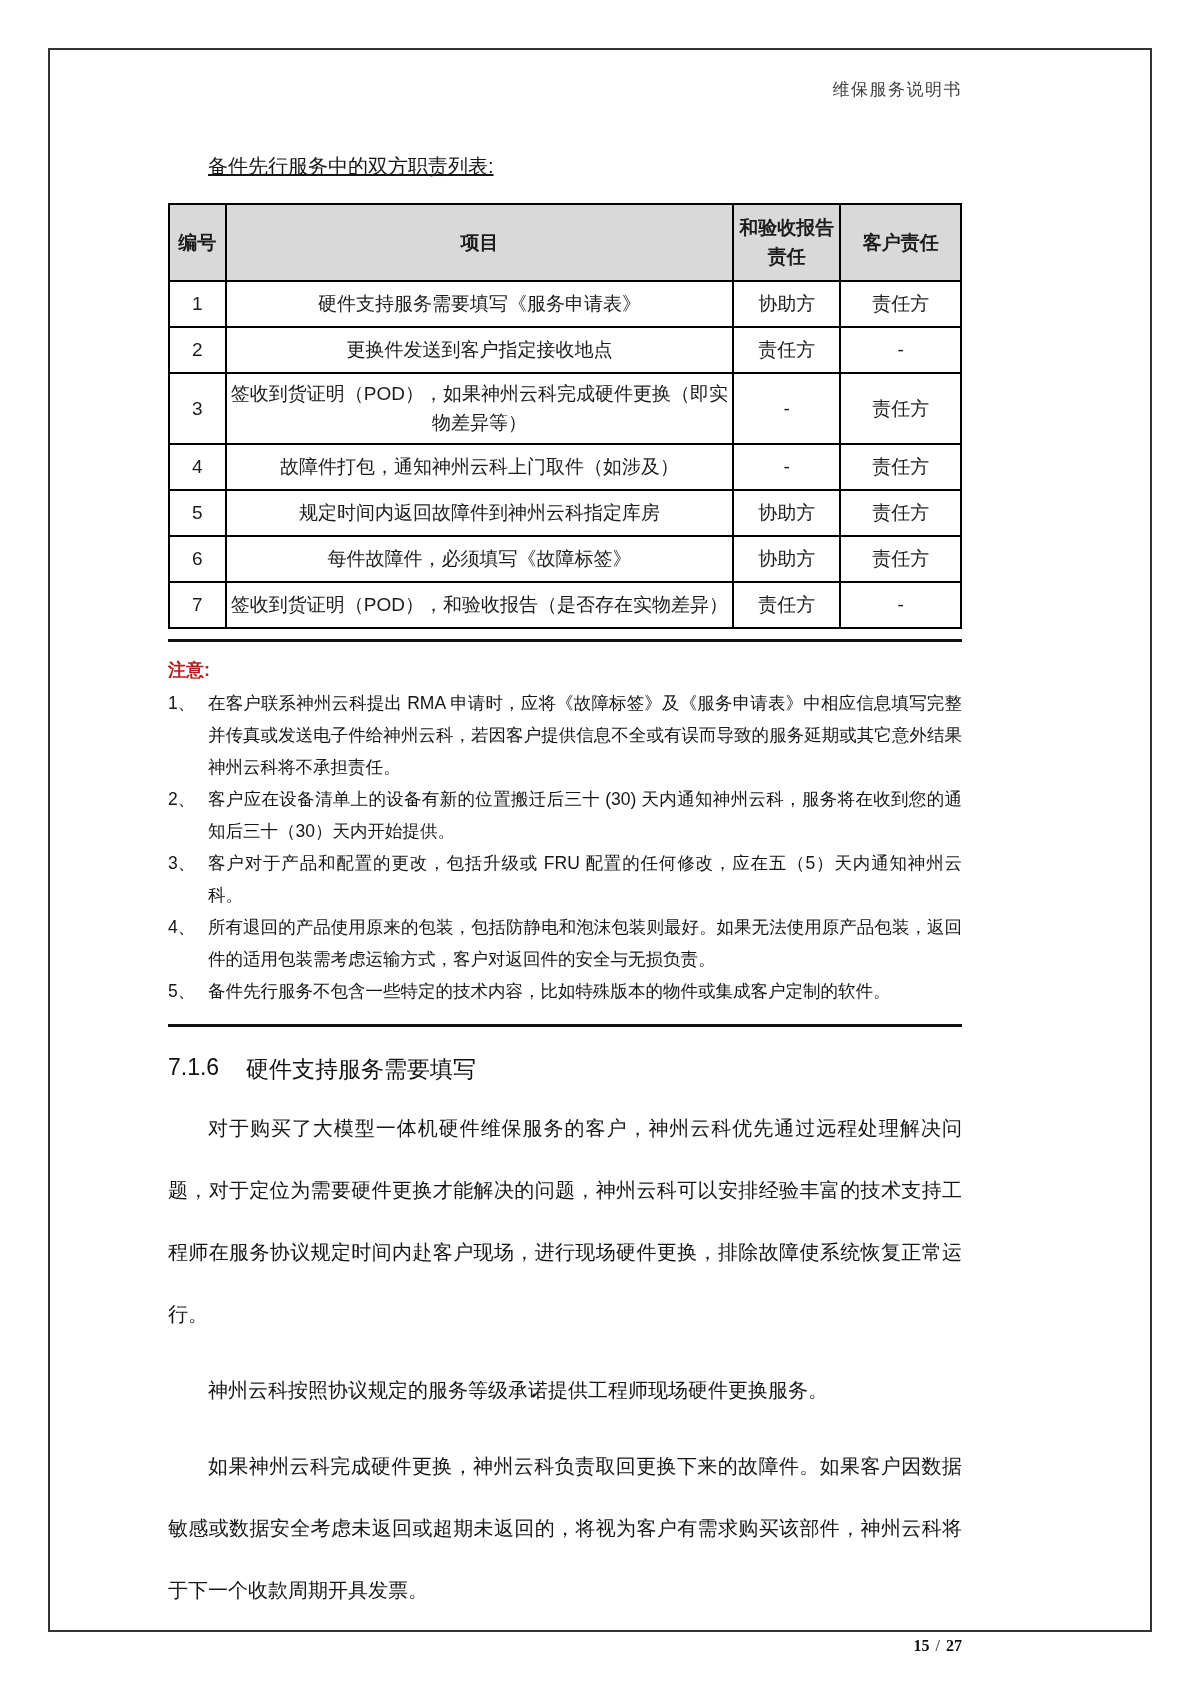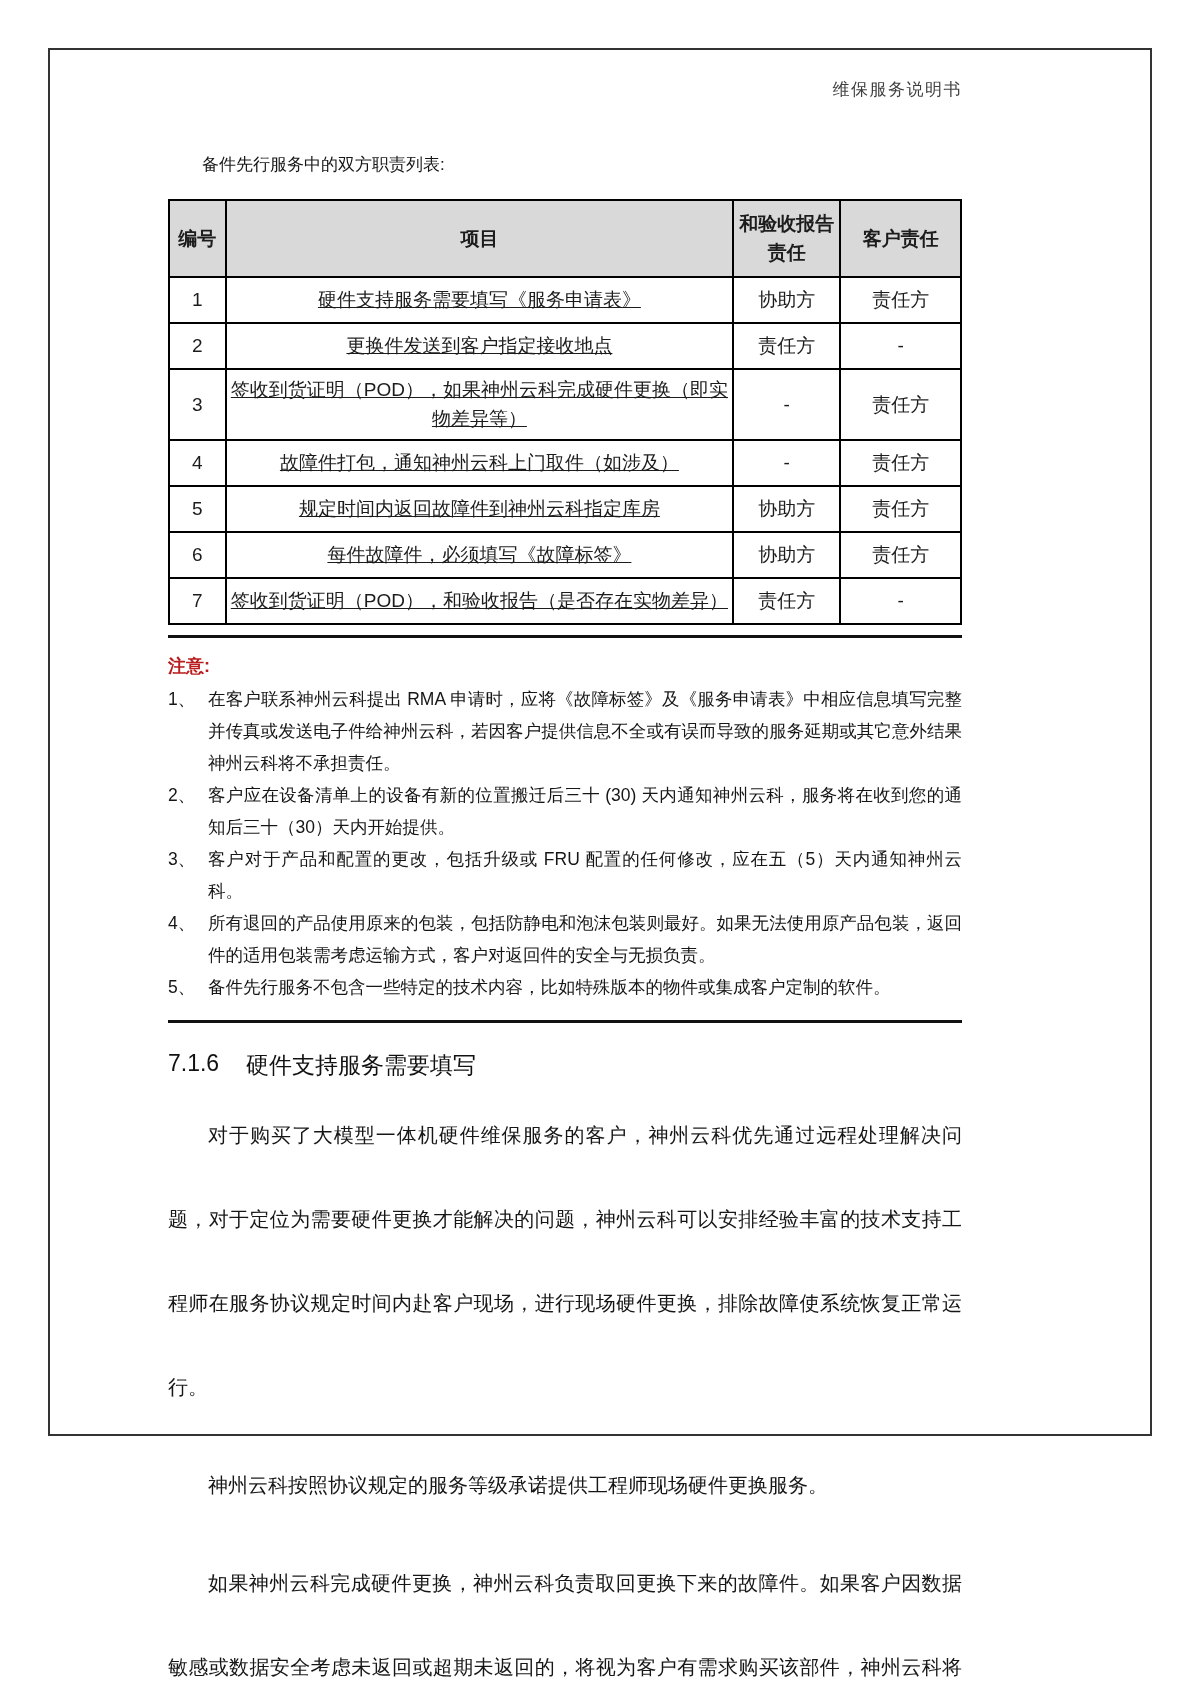--- a/index.html
+++ b/index.html
@@ -2,60 +2,60 @@
 <html><head>
 <meta charset="utf-8">
 <style>
   html,body { margin:0; padding:0; }
   body {
     width:1200px; height:1698px; position:relative;
     background:#ffffff; color:#1c1c1c;
     font-family:"Liberation Sans","DejaVu Sans",sans-serif;
   }
   .frame {
-    position:absolute; left:48px; top:48px; width:1104px; height:1388px;
+    position:absolute; left:48px; top:48px; width:1104px; height:1584px;
     border:2px solid #333333; box-sizing:border-box;
   }
   .content { position:absolute; left:118px; top:0; width:794px; }
 
   .doc-header {
     margin-top:28px; text-align:right;
     font-family:"Liberation Serif","DejaVu Serif",serif;
     font-size:17px; color:#3f3f3f; letter-spacing:1.5px;
   }
 
-  .intro { margin-top:52px; font-size:17px; text-indent:2em; color:#161616; }
+  .intro { margin-top:52px; font-size:20px; text-indent:2em; color:#161616;text-decoration:underline; }
 
   table.resp {
     margin-top:23px; width:100%; border-collapse:collapse; table-layout:fixed;
   }
   table.resp th, table.resp td { border:2px solid #000000; box-sizing:border-box; }
   table.resp th {
     background:#d9d9d9; font-size:19px; font-weight:bold; text-align:center;
     padding:8px 4px; height:69px; white-space:pre-line; line-height:1.55;
   }
   table.resp td { font-size:19px; height:46px; text-align:center; padding:5px 4px; line-height:1.55; }
-  td.cell-item { text-align:left; padding-left:13px; padding-right:12px;text-decoration:underline; }
+  td.cell-item { text-align:left; padding-left:13px; padding-right:12px; }
 
   .rule { height:3px; background:#111111; margin-top:10px; }
   .rule2 { margin-top:17px; }
 
   .notes-label { margin-top:16px; font-size:18px; font-weight:bold; color:#b91c1c; }
   .note-item { display:flex; font-size:17.5px; line-height:32px; color:#161616; }
   .notes-list { margin-top:5px; }
   .note-num { width:40px; flex-shrink:0; }
   .note-text { flex:1; text-align:justify; }
 
   .section-heading { margin-top:27px; font-size:23px; font-weight:normal; color:#111; display:flex; }
   .section-number { width:60px; flex-shrink:0; }
   .section-title { margin-left:18px; }
 
   .body-paragraphs { margin-top:12px; }
   .body-para {
-    font-size:20px; line-height:84px; text-align:justify; text-indent:2em;
+    font-size:20px; line-height:62px; text-align:justify; text-indent:2em;
     margin:0 0 14px 0; color:#161616;
   }
   .body-para:last-child { margin-bottom:0; }
 
   .doc-footer {
     margin-top:16px; text-align:right;
     font-family:"Liberation Serif","DejaVu Serif",serif;
     font-size:16px; color:#111;
   }
   .page-num { font-weight:bold; }

